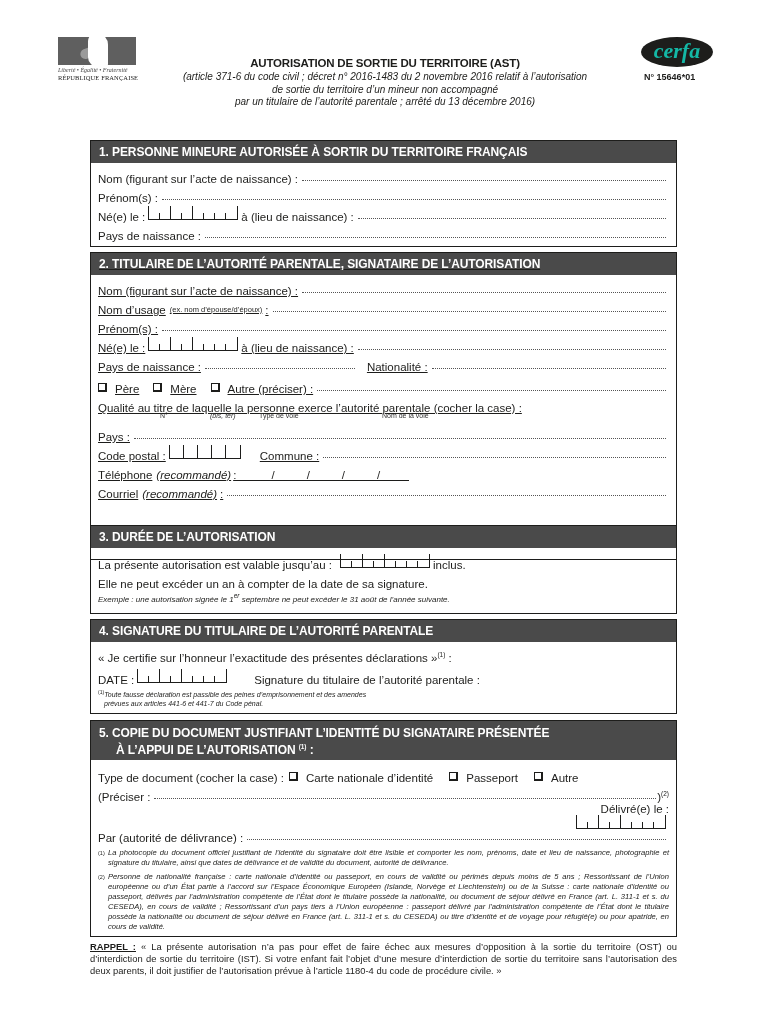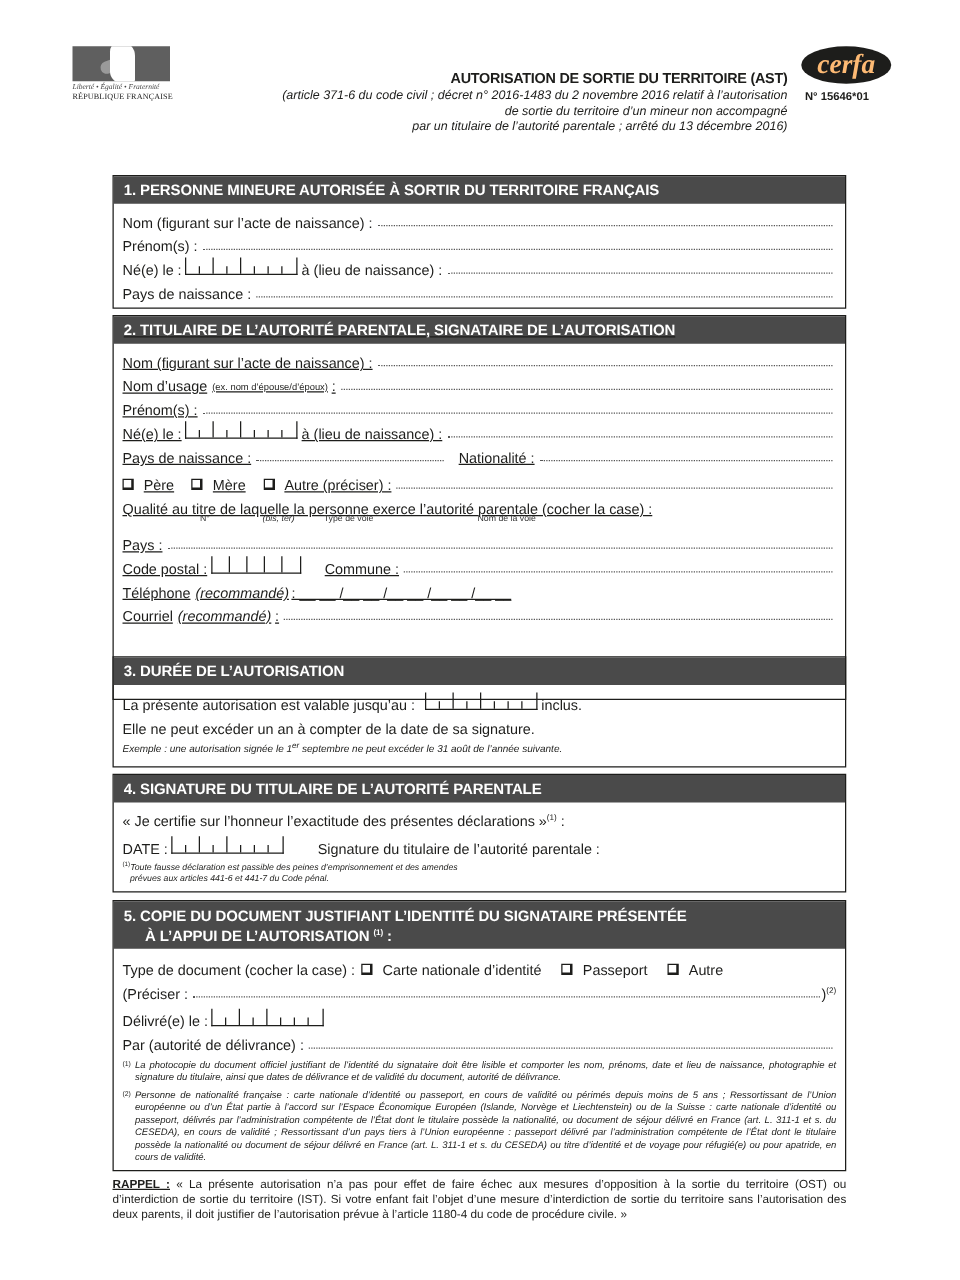--- a/index.html
+++ b/index.html
@@ -7,26 +7,26 @@
   .abs { position: absolute; }
 
   
   .logo-rf { left: 58px; top: 37px; width: 80px; height: 48px; }
   .logo-rf .mariane { width: 78px; height: 28px; background: #5f5f5f; position: relative; overflow: hidden; }
   .logo-rf .mariane .face { position: absolute; left: 30px; top: -4px; width: 20px; height: 34px; background: #fff; border-radius: 10px 14px 4px 12px; }
   .logo-rf .mariane .hair { position: absolute; left: 22px; top: 10px; width: 22px; height: 10px; background: #9a9a9a; border-radius: 8px; transform: rotate(-20deg); }
   .logo-rf .motto { font-family: "Liberation Serif", serif; font-style: italic; font-size: 6px; color: #444; margin-top: 2px; white-space: nowrap; }
   .logo-rf .rep { font-family: "Liberation Serif", serif; font-size: 6.5px; color: #222; letter-spacing: 0.1px; white-space: nowrap; margin-top: 1px; }
 
-  .title-block { left: 140px; top: 57px; width: 490px; text-align: right; }
+  .title-block { left: 140px; top: 57px; width: 490px; text-align: center; }
   .title-block .t1 { font-weight: bold; font-size: 11.5px; letter-spacing: -0.2px; line-height: 13px; }
   .title-block .t2 { font-weight: bold; font-size: 11.5px; letter-spacing: -0.2px; line-height: 14px; }
   .title-block .sub { font-style: italic; font-size: 10px; line-height: 12.5px; margin-top: 1px; }
 
-  .cerfa { left: 641px; top: 37px; width: 72px; height: 30px; background: #1d1d1b; border-radius: 50%; color: #fdba74; font-family: "Liberation Serif", serif; font-style: italic; font-weight: bold; font-size: 22px; text-align: center; line-height: 28px; }
+  .cerfa { left: 641px; top: 37px; width: 72px; height: 30px; background: #1d1d1b; border-radius: 50%; color: #14b8a6; font-family: "Liberation Serif", serif; font-style: italic; font-weight: bold; font-size: 22px; text-align: center; line-height: 28px; }
   .cerfa-num { left: 644px; top: 72px; font-size: 9px; font-weight: bold; }
 
   
   .section { position: absolute; left: 90px; width: 587px; border: 1px solid #1d1d1b; box-sizing: border-box; }
   .sec-head { background: #4a4a4a; color: #ffffff; font-weight: bold; font-size: 12px; padding: 4px 8px; line-height: 14px; letter-spacing: -0.1px; }
   .sec-body { padding: 4px 7px 6px 7px; font-size: 11.5px; }
   .row { display: flex; align-items: flex-end; height: 19px; white-space: nowrap; }
   .row .lbl { flex: none; }
   .dots { flex: 1; border-bottom: 1px dotted #555; margin: 0 3px 4px 4px; height: 1px; }
   .dots.fixed { flex: none; }
@@ -257,21 +257,21 @@
       <span class="chk"></span>
       <span class="lbl" style="margin-right:16px;">Passeport</span>
       <span class="chk"></span>
       <span class="lbl">Autre</span>
     </div>
     <div class="row">
       <span class="lbl">(Préciser :</span>
       <span class="dots" style="margin-right:1px;"></span>
       <span class="lbl"><span>)</span><sup>(2)</sup></span>
     </div>
-    <div class="row" style="height:22px;">
+    <div class="row" style="height:22px;flex-direction:column;">
       <span class="lbl">Délivré(e) le :</span>
       <span class="comb">
           <span></span>
           <span class="tall"></span>
           <span></span>
           <span class="tall"></span>
           <span></span>
           <span></span>
           <span></span>
           <span></span>

